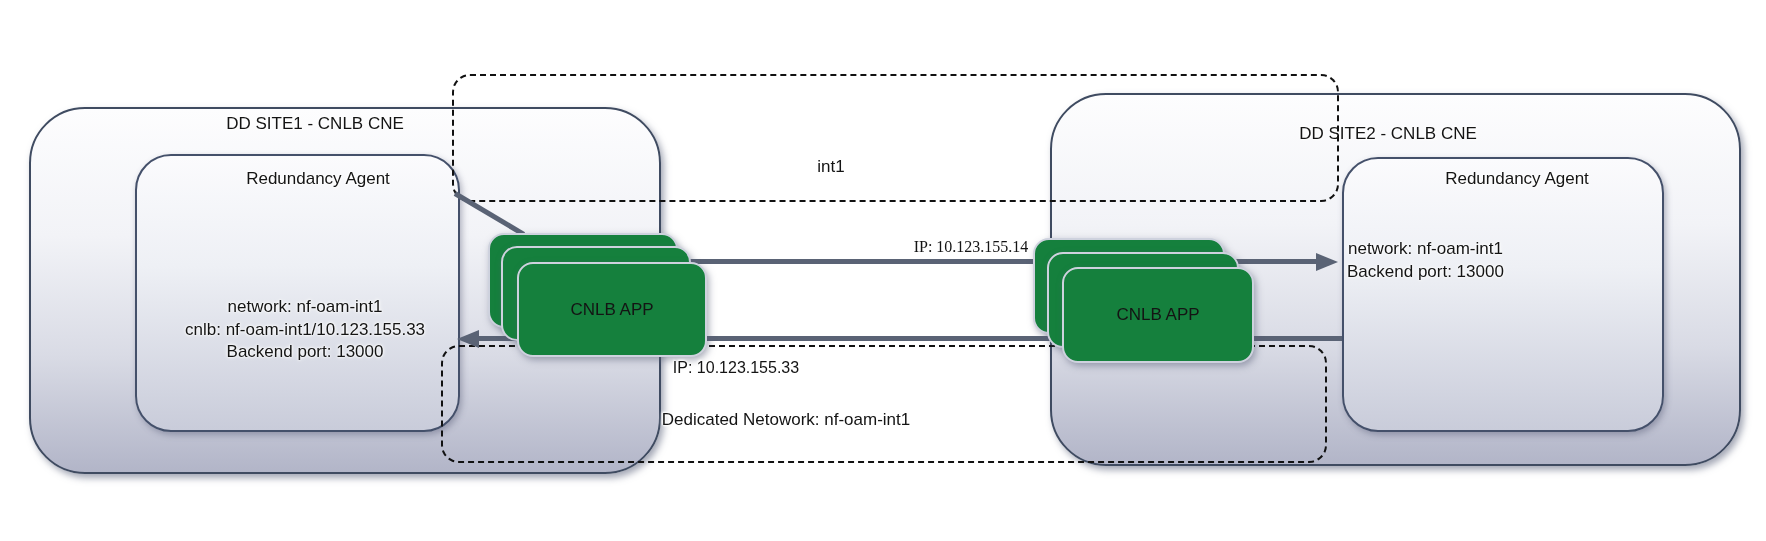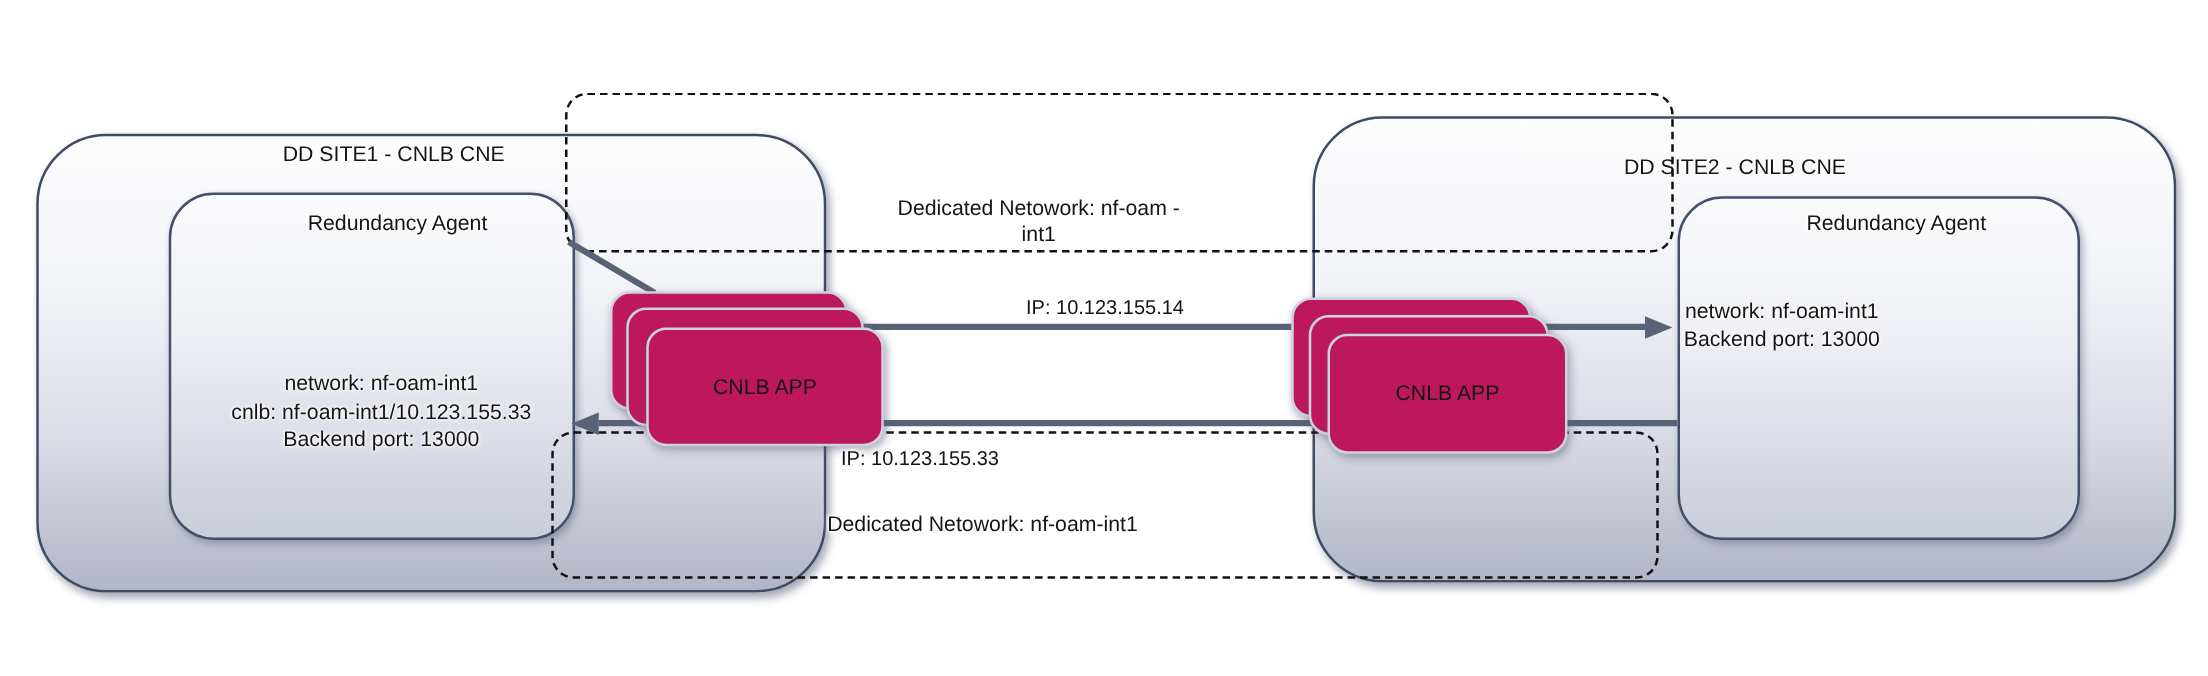--- a/index.html
+++ b/index.html
@@ -27,21 +27,21 @@
     position:absolute;border:2px dashed #111111;border-radius:18px;
     background:transparent;z-index:4;
   }
   .net-label{font-size:17px;text-align:center;z-index:5;}
   .arrow-line{position:absolute;height:5px;background:#5a6375;z-index:6;}
   .arrow-head{position:absolute;width:0;height:0;z-index:6;}
   .head-right{border-top:9px solid transparent;border-bottom:9px solid transparent;border-left:22px solid #5a6375;}
   .head-left{border-top:9px solid transparent;border-bottom:9px solid transparent;border-right:22px solid #5a6375;}
   .diag{position:absolute;height:5px;background:#5a6375;transform-origin:0 50%;z-index:6;}
   .card{
-    position:absolute;background:#be185d;border:2px solid #ced2de;border-radius:16px;
+    position:absolute;background:#15803d;border:2px solid #ced2de;border-radius:16px;
     box-shadow:2px 3px 7px rgba(88,94,120,.5);z-index:7;
   }
   .card-front{display:flex;align-items:center;justify-content:center;font-size:17px;}
   .ip-label{font-size:16px;text-align:center;z-index:8;}
 </style>
 </head>
 <body>
 
 <div id="canvas">
 
@@ -61,21 +61,20 @@
 
   <div class="agent-box" style="left:1342px;top:157px;width:318px;height:271px;"></div>
   <div class="txt box-title" style="left:1342px;top:169px;width:350px;">Redundancy Agent</div>
   <div class="agent-text" style="left:1347px;top:237px;line-height:23px;">
     <div>network: nf-oam-int1</div>
     <div>Backend port: 13000</div>
   </div>
 
   <div class="dashed-box" style="left:452px;top:74px;width:883px;height:124px;"></div>
   <div class="txt net-label" style="left:706px;top:156px;width:250px;line-height:21px;white-space:normal;">
-    <div>Dedicated Netowork: nf-oam -</div>
     <div>int1</div>
   </div>
 
   <div class="dashed-box" style="left:441px;top:345px;width:882px;height:114px;"></div>
   <div class="txt net-label" style="left:636px;top:410px;width:300px;">Dedicated Netowork: nf-oam-int1</div>
 
   <div class="diag" style="left:455px;top:191px;width:80px;transform:rotate(30.7deg);"></div>
 
   <div class="arrow-line" style="left:665px;top:259px;width:653px;"></div>
   <div class="arrow-head head-right" style="left:1316px;top:253px;"></div>
@@ -88,16 +87,16 @@
   <div class="card card-front" style="left:517px;top:262px;width:186px;height:91px;">
     <span>CNLB APP</span>
   </div>
 
   <div class="card" style="left:1033px;top:238px;width:188px;height:92px;"></div>
   <div class="card" style="left:1047px;top:252px;width:188px;height:92px;"></div>
   <div class="card card-front" style="left:1062px;top:267px;width:188px;height:92px;">
     <span>CNLB APP</span>
   </div>
 
-  <div class="txt ip-label" style="left:784px;top:238px;width:200px;">IP: 10.123.155.14</div>
+  <div class="txt ip-label" style="left:871px;top:238px;width:200px;font-family:Liberation Serif, serif;">IP: 10.123.155.14</div>
   <div class="txt ip-label" style="left:636px;top:359px;width:200px;">IP: 10.123.155.33</div>
 
 </div>
 
 </body></html>

